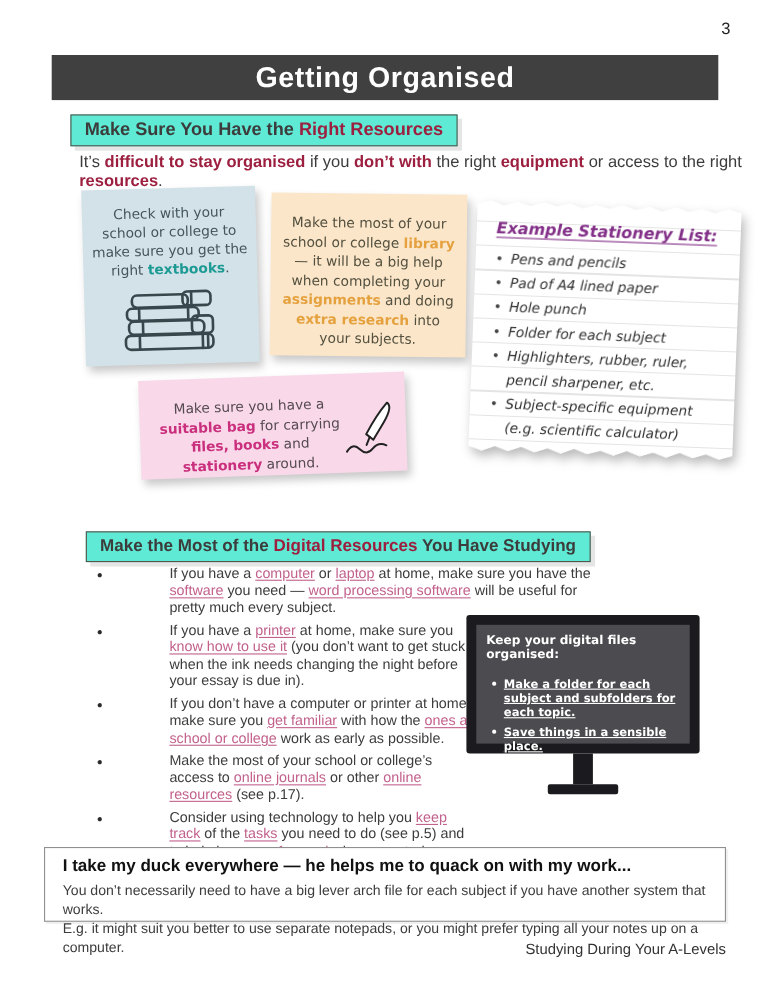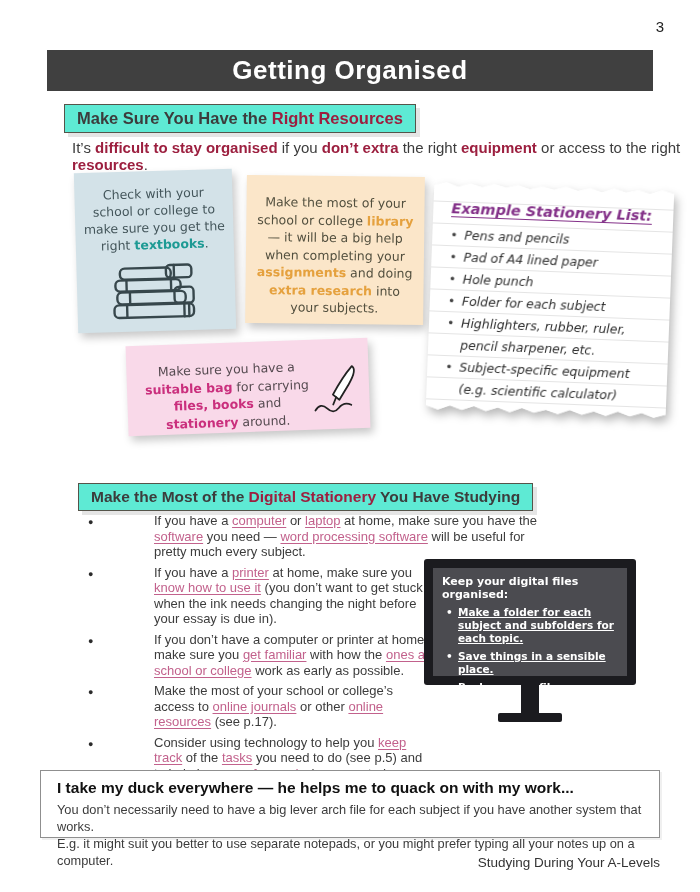--- a/index.html
+++ b/index.html
@@ -72,21 +72,21 @@
   .bullets li { position:relative; padding-left:74px; font-size:13px; line-height:15.5px;
                 margin-bottom:5px; }
   .bullets li::before { content:"●"; position:absolute; left:8px; top:2px; font-size:9px; color:#2b2b2b; }
   .bullets li:nth-child(n+2) { width:356px; }
 
   
   .monitor-frame { position:absolute; left:424px; top:559px; width:212px; height:126px;
                    background:#1b1b1f; border-radius:3px; padding:9px; }
   .monitor-screen { width:100%; height:100%; background:#4b4b50; padding:7px 9px;
                     font-family:"DejaVu Sans", sans-serif; color:#ffffff; }
-  .monitor-title { font-size:11px; font-weight:bold; margin-bottom:5px; }
+  .monitor-title { font-size:11px; font-weight:bold; margin-bottom:15px; }
   .monitor-list { list-style:none;text-decoration:underline; }
   .monitor-list li { position:relative; padding-left:16px; font-size:10.5px; font-weight:bold;
                      line-height:13px; margin-bottom:5px; }
   .monitor-list li::before { content:"•"; position:absolute; left:4px; top:0; }
   .monitor-neck { position:absolute; left:521px; top:685px; width:18px; height:28px; background:#1b1b1f; }
   .monitor-base { position:absolute; left:498px; top:713px; width:64px; height:9px;
                   background:#1b1b1f; border-radius:2px; }
 
   
   .joke-box { position:absolute; left:40px; top:770px; width:620px; height:68px;
@@ -106,21 +106,21 @@
 <div class="page">
 
   <div class="page-number">3</div>
 
   <div class="banner">
     <span class="title">Getting Organised</span>
   </div>
 
   <div class="head-box one"><span>Make Sure You Have the </span><span class="red">Right Resources</span></div>
 
-  <div class="intro"><span>It’s </span><span class="red">difficult to stay organised</span><span> if you </span><span class="red">don’t extra</span><span> the right </span><span class="red">equipment</span><span> or access to the right </span><span class="red">resources</span><span>.</span></div>
+  <div class="intro"><span>It’s </span><span class="red">difficult to stay organised</span><span> if you </span><span class="red">don’t with</span><span> the right </span><span class="red">equipment</span><span> or access to the right </span><span class="red">resources</span><span>.</span></div>
 
   <div class="note note-blue">
     <div><span>Check with your school or college to make sure you get the right </span><span class="teal">textbooks</span><span>.</span></div>
     <div class="note-icon-books">
       <svg width="104" height="62" viewBox="0 0 130 78">
         <g class="stroke">
           <rect x="12" y="57" width="100" height="16" rx="6"></rect>
           <path d="M28 57 v16 M100 57 v16 M106 57 v16"></path>
           <rect x="16" y="41" width="86" height="15" rx="6"></rect>
           <path d="M32 41 v15"></path>
@@ -159,21 +159,21 @@
         <li>Pens and pencils</li>
         <li>Pad of A4 lined paper</li>
         <li>Hole punch</li>
         <li>Folder for each subject</li>
         <li>Highlighters, rubber, ruler, pencil sharpener, etc.</li>
         <li>Subject-specific equipment (e.g. scientific calculator)</li>
       </ul>
     </div>
   </div>
 
-  <div class="head-box two"><span>Make the Most of the </span><span class="red">Digital Stationery</span><span> You Have Studying</span></div>
+  <div class="head-box two"><span>Make the Most of the </span><span class="red">Digital Resources</span><span> You Have Studying</span></div>
 
   <ul class="bullets">
     <li><span>If you have a </span><span class="link">computer</span><span> or </span><span class="link">laptop</span><span> at home, make sure you have the </span><span class="link">software</span><span> you need — </span><span class="link">word processing software</span><span> will be useful for pretty much every subject.</span></li>
     <li><span>If you have a </span><span class="link">printer</span><span> at home, make sure you </span><span class="link">know how to use it</span><span> (you don’t want to get stuck when the ink needs changing the night before your essay is due in).</span></li>
     <li><span>If you don’t have a computer or printer at home, make sure you </span><span class="link">get familiar</span><span> with how the </span><span class="link">ones at school or college</span><span> work as early as possible.</span></li>
     <li><span>Make the most of your school or college’s access to </span><span class="link">online journals</span><span> or other </span><span class="link">online resources</span><span> (see p.17).</span></li>
     <li><span>Consider using technology to help you </span><span class="link">keep track</span><span> of the </span><span class="link">tasks</span><span> you need to do (see p.5) and to help keep you </span><span class="link">focused</span><span> when you study or revise (see p.20).</span></li>
   </ul>
 
   <div class="monitor-frame">

